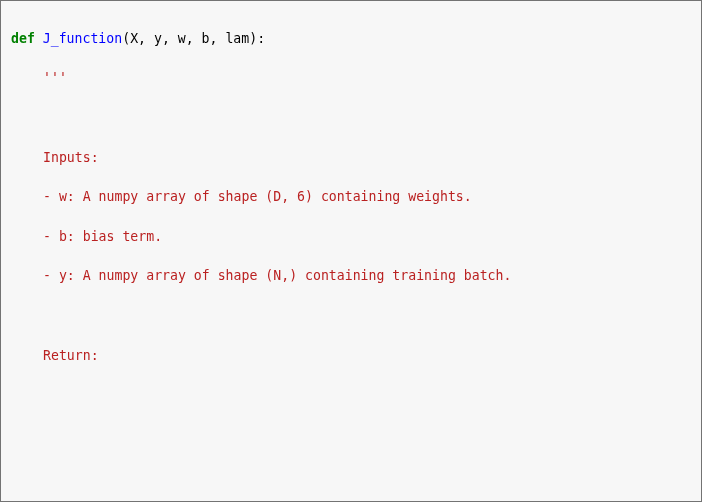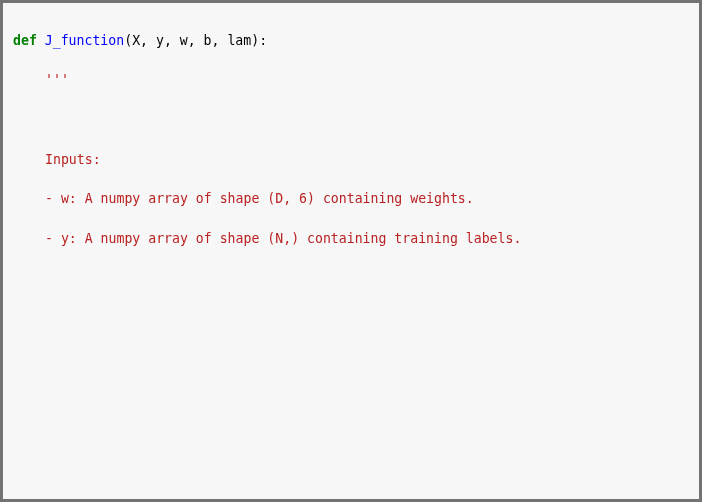--- a/index.html
+++ b/index.html
@@ -13,43 +13,45 @@
     background: #f7f7f7;
     font-family: "Consolas", "Menlo", "DejaVu Sans Mono", monospace;
     font-size: 13.2px;
     line-height: 1.5;
   }
   .code-cell {
     box-sizing: border-box;
     width: 702px;
     height: 502px;
     background: #f7f7f7;
-    border: 3px solid #737373;
+    border: 1px solid #737373;
     padding: 8px 0 8px 10px;
     white-space: pre;
     overflow: hidden;
   }
   .indent { display: inline-block; width: 32px; }
   .kw   { color: #008000; font-weight: bold; }  
   .fn   { color: #0000ff; }                     
   .str  { color: #ba2121; } 
   .plain{ color: #000000; }
   .line { display: block; min-height: 1.5em; }
 </style>
 </head>
 <body>
 
 <div class="code-cell">
 <span class="line"><span class="kw">def</span><span class="plain"> </span><span class="fn">J_function</span><span class="plain">(X, y, w, b, lam):</span></span>
 <span class="line"><span class="indent"></span><span class="str">'''</span></span>
 <span class="line"><span class="indent"></span></span>
 <span class="line"><span class="indent"></span><span class="str">Inputs:</span></span>
 <span class="line"><span class="indent"></span><span class="str">- w: A numpy array of shape (D, 6) containing weights.</span></span>
-<span class="line"><span class="indent"></span><span class="str">- y: A numpy array of shape (N,) containing training labels.</span></span>
+<span class="line"><span class="indent"></span><span class="str">- b: bias term.</span></span>
+<span class="line"><span class="indent"></span><span class="str">- y: A numpy array of shape (N,) containing training batch.</span></span>
 <span class="line"><span class="indent"></span></span>
+<span class="line"><span class="indent"></span><span class="str">Return:</span></span>
 
 
 
 
 
 
 
 
 
 

